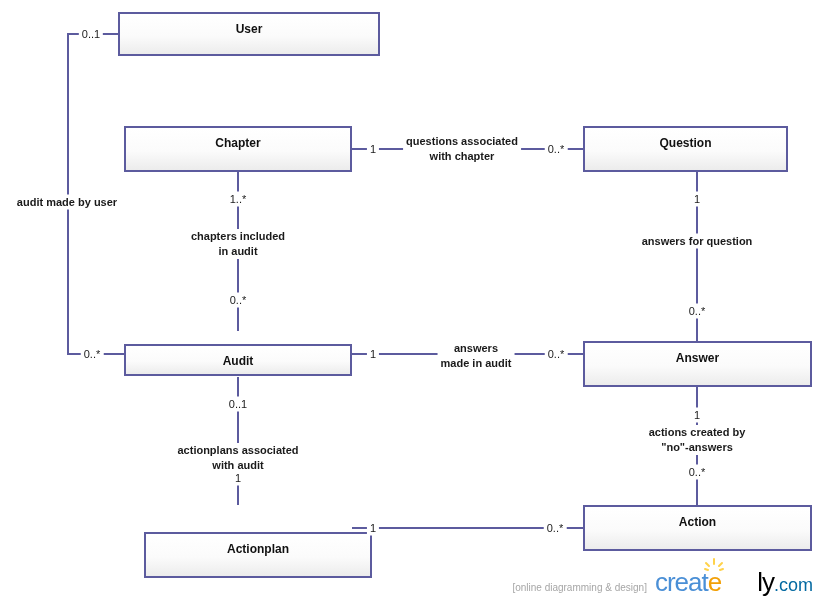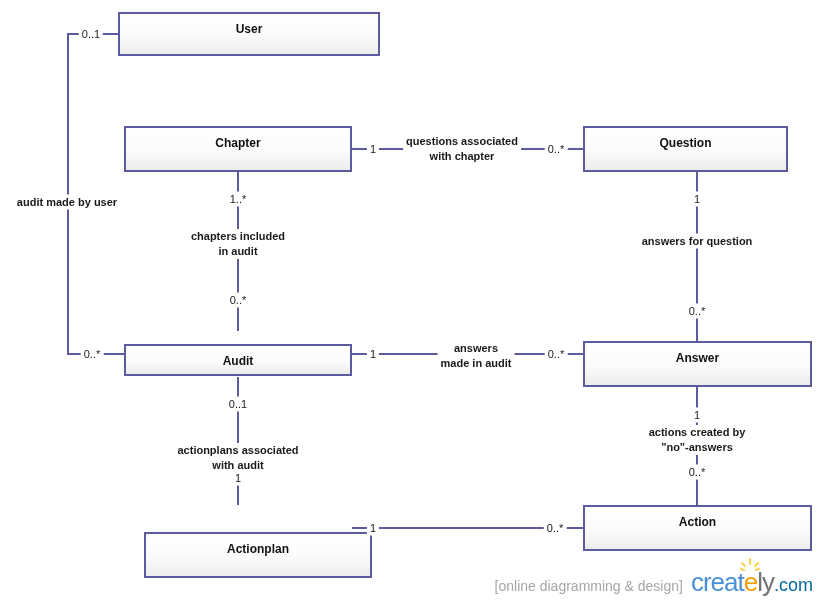--- a/index.html
+++ b/index.html
@@ -19,24 +19,24 @@
   }
   .lbl {
     position:absolute; transform:translate(-50%,-50%);
     background:#ffffff; color:#1a1a1a;
     font-size:11px; line-height:15px; text-align:center;
     padding:0 3px; white-space:nowrap;font-weight:bold;
   }
   .lbl span { display:block; }
   .mult { font-weight:normal; }
   .branding { position:absolute; right:10px; bottom:6px; display:flex; align-items:baseline; }
-  .tagline { font-size:14px; color:#a6a6a6; margin-right:8px; }
+  .tagline { font-size:10px; color:#a6a6a6; margin-right:8px; }
   .logo { font-size:26px; letter-spacing:-1px; line-height:1; }
   .logo-blue { color:#4a8fd6; }
-  .logo-orange { color:#737373; }
+  .logo-orange { color:#000000;margin-left:36px; }
   .logo-e { position:relative; color:#f2a007; display:inline-block; }
   .logo-e svg { position:absolute; left:-4px; top:-11px; }
   .dotcom { font-size:18px; color:#0369a1; }
 </style>
 </head>
 <body>
 
 <div class="canvas">
 
   <svg class="wires" width="823" height="602">

